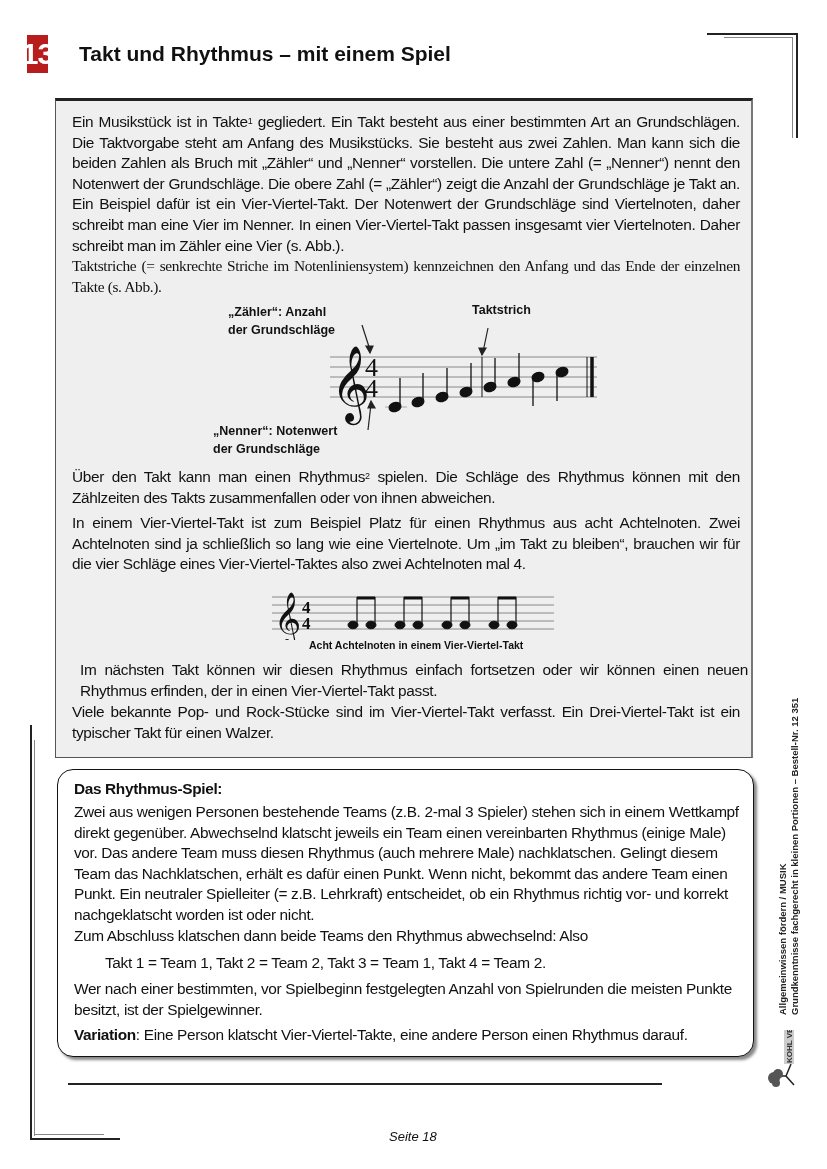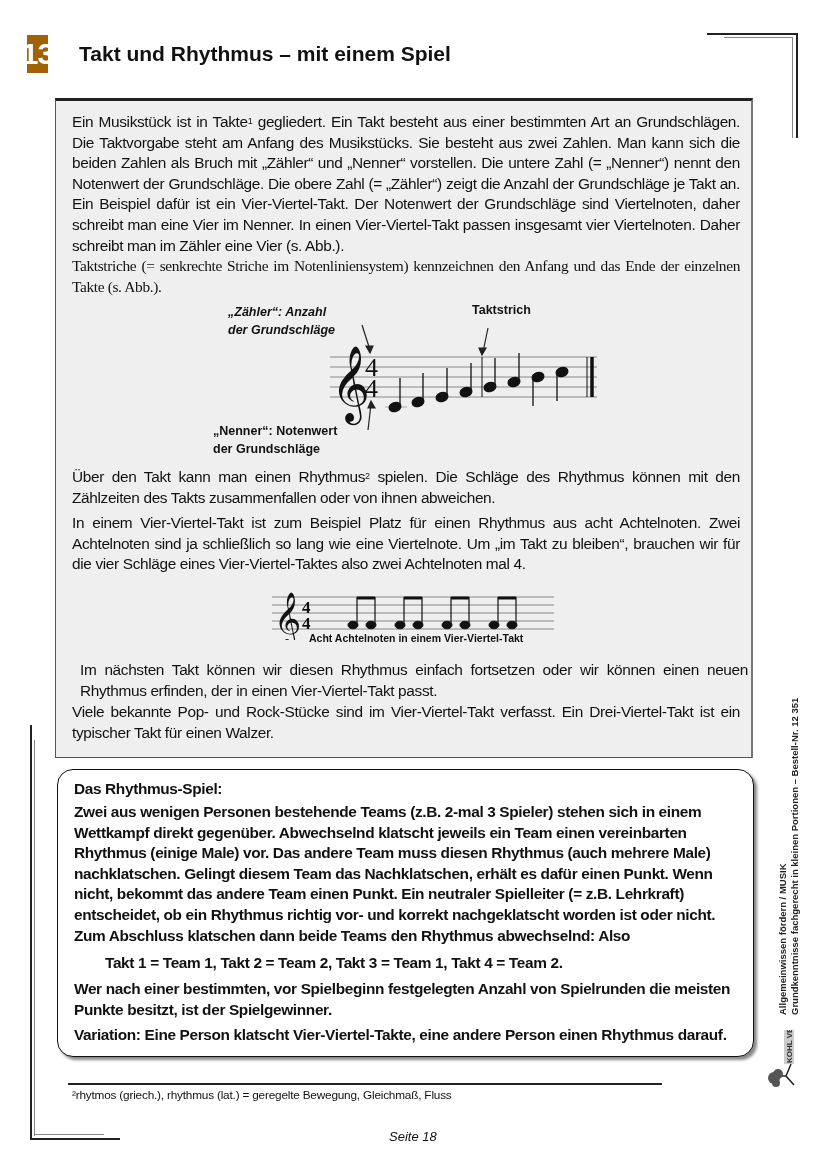--- a/index.html
+++ b/index.html
@@ -1,36 +1,36 @@
 <!DOCTYPE html>
 <html><head>
 <meta charset="utf-8">
 <style>
   html, body { margin:0; padding:0; background:#fff; }
   body { width:827px; height:1169px; position:relative; overflow:hidden;
          font-family:"Liberation Sans", sans-serif; color:#111; }
   .frame-line { position:absolute; background:#222; }
   .frame-line.grey { background:#888; }
   .chapter-num { position:absolute; left:27px; top:35px; width:21px; height:38px;
-                 background:#a16207; color:#fff; font-weight:bold; font-size:30px;
+                 background:#b91c1c; color:#fff; font-weight:bold; font-size:30px;
                  display:flex; align-items:center; justify-content:center; letter-spacing:-1px; }
   .page-title { position:absolute; left:79px; top:42px; font-size:21px; font-weight:bold; }
   .info-box { position:absolute; left:55px; top:98px; width:698px; height:660px;
               background:#efefef; border:1px solid #555; border-top:3px solid #222; border-right:2px solid #777;
               box-sizing:border-box; }
   .para { position:absolute; left:72px; width:668px; font-size:15.4px; line-height:20.6px;
           text-align:justify; letter-spacing:-0.35px; font-stretch:condensed; }
   sup { font-size:9px; vertical-align:top; position:relative; top:-1px; }
   .annot { position:absolute; font-size:12.5px; font-weight:bold; line-height:18px; }
-  .caption { position:absolute; font-size:10.5px; font-weight:bold; }
+  .caption { position:absolute; font-size:10.5px; font-weight:bold;margin-top:7px; }
   .game-box { position:absolute; left:57px; top:769px; width:697px; height:288px;
               background:#fff; border:1.5px solid #111; border-radius:16px; box-sizing:border-box;
               box-shadow:3px 3px 3px #888; }
   .g-para { position:absolute; left:74px; width:674px; font-size:15.4px; line-height:20.6px;
-            letter-spacing:-0.35px;font-weight:bold; }
+            letter-spacing:-0.35px; }
   .footnotes { position:absolute; left:72px; top:1088px; font-size:11.8px; line-height:15px; letter-spacing:-0.2px; }
   .page-num { position:absolute; left:389px; top:1129px; font-size:13px; font-style:italic; }
   .side-text { position:absolute; left:770px; top:1020px; transform-origin:0 0; transform:rotate(-90deg);
                font-size:9.5px; font-weight:bold; color:#222; line-height:12px; white-space:nowrap; }
 </style>
 </head>
 <body>
 
 <div class="frame-line" style="left:707px;top:33px;width:91px;height:1.5px;"></div>
 <div class="frame-line grey" style="left:724px;top:37px;width:69px;height:1px;"></div>
@@ -44,21 +44,21 @@
 <div class="chapter-num">13</div>
 <div class="page-title">Takt und Rhythmus – mit einem Spiel</div>
 
 <div class="info-box"></div>
 
 <div class="para" style="top:112px;">
   <span>Ein Musikstück ist in Takte</span><sup>1</sup><span> gegliedert. Ein Takt besteht aus einer bestimmten Art an Grundschlägen. Die Taktvorgabe steht am Anfang des Musikstücks. Sie besteht aus zwei Zahlen. Man kann sich die beiden Zahlen als Bruch mit „Zähler“ und „Nenner“ vorstellen. Die untere Zahl (= „Nenner“) nennt den Notenwert der Grundschläge. Die obere Zahl (= „Zähler“) zeigt die Anzahl der Grundschläge je Takt an. Ein Beispiel dafür ist ein Vier-Viertel-Takt. Der Notenwert der Grundschläge sind Viertelnoten, daher schreibt man eine Vier im Nenner. In einen Vier-Viertel-Takt passen insgesamt vier Viertelnoten. Daher schreibt man im Zähler eine Vier (s. Abb.).</span>
 </div>
 <div class="para" style="top:256px;font-family:Liberation Serif, serif;">Taktstriche (= senkrechte Striche im Notenliniensystem) kennzeichnen den Anfang und das Ende der einzelnen Takte (s. Abb.).</div>
 
-<div class="annot" style="left:228px;top:303px;font-style:italic;">
+<div class="annot" style="left:228px;top:303px;">
   <div>„Zähler“: Anzahl</div>
   <div>der Grundschläge</div>
 </div>
 <div class="annot" style="left:472px;top:301px;">Taktstrich</div>
 <div class="annot" style="left:213px;top:422px;">
   <div>„Nenner“: Notenwert</div>
   <div>der Grundschläge</div>
 </div>
 <svg style="position:absolute;left:325px;top:320px;" width="280" height="110" viewBox="0 0 280 110">
   <g stroke="#888" stroke-width="1">
@@ -161,21 +161,20 @@
 <div class="g-para" style="top:802px;">Zwei aus wenigen Personen bestehende Teams (z.B. 2-mal 3 Spieler) stehen sich in einem Wettkampf direkt gegenüber. Abwechselnd klatscht jeweils ein Team einen vereinbarten Rhythmus (einige Male) vor. Das andere Team muss diesen Rhythmus (auch mehrere Male) nachklatschen. Gelingt diesem Team das Nachklatschen, erhält es dafür einen Punkt. Wenn nicht, bekommt das andere Team einen Punkt. Ein neutraler Spielleiter (= z.B. Lehrkraft) entscheidet, ob ein Rhythmus richtig vor- und korrekt nachgeklatscht worden ist oder nicht.</div>
 <div class="g-para" style="top:926px;">Zum Abschluss klatschen dann beide Teams den Rhythmus abwechselnd: Also</div>
 <div class="g-para" style="top:953px;left:105px;">Takt 1 = Team 1,  Takt 2 = Team 2, Takt 3 = Team 1,  Takt 4 = Team 2.</div>
 <div class="g-para" style="top:979px;">Wer nach einer bestimmten, vor Spielbeginn festgelegten Anzahl von Spielrunden die meisten Punkte besitzt, ist der Spielgewinner.</div>
 <div class="g-para" style="top:1025px;">
   <b>Variation</b><span>: Eine Person klatscht Vier-Viertel-Takte, eine andere Person einen Rhythmus darauf.</span>
 </div>
 
 <div class="frame-line" style="left:68px;top:1083px;width:594px;height:1.5px;"></div>
 <div class="footnotes">
-  <div>²rhytmos (griech.), rhythmus (lat.) = geregelte Bewegung, Gleichmaß, Fluss</div>
 </div>
 <div class="page-num">Seite 18</div>
 
 <div class="side-text" style="left:777px;top:1015px;">
   <div>Allgemeinwissen fördern  /  MUSIK</div>
   <div>Grundkenntnisse fachgerecht in kleinen Portionen   –   Bestell-Nr. 12 351</div>
 </div>
 <div style="position:absolute;left:764px;top:1030px;">
   <svg width="36" height="60" viewBox="0 0 36 60">
     <rect x="20" y="0" width="10" height="34" fill="#ccc"></rect>

